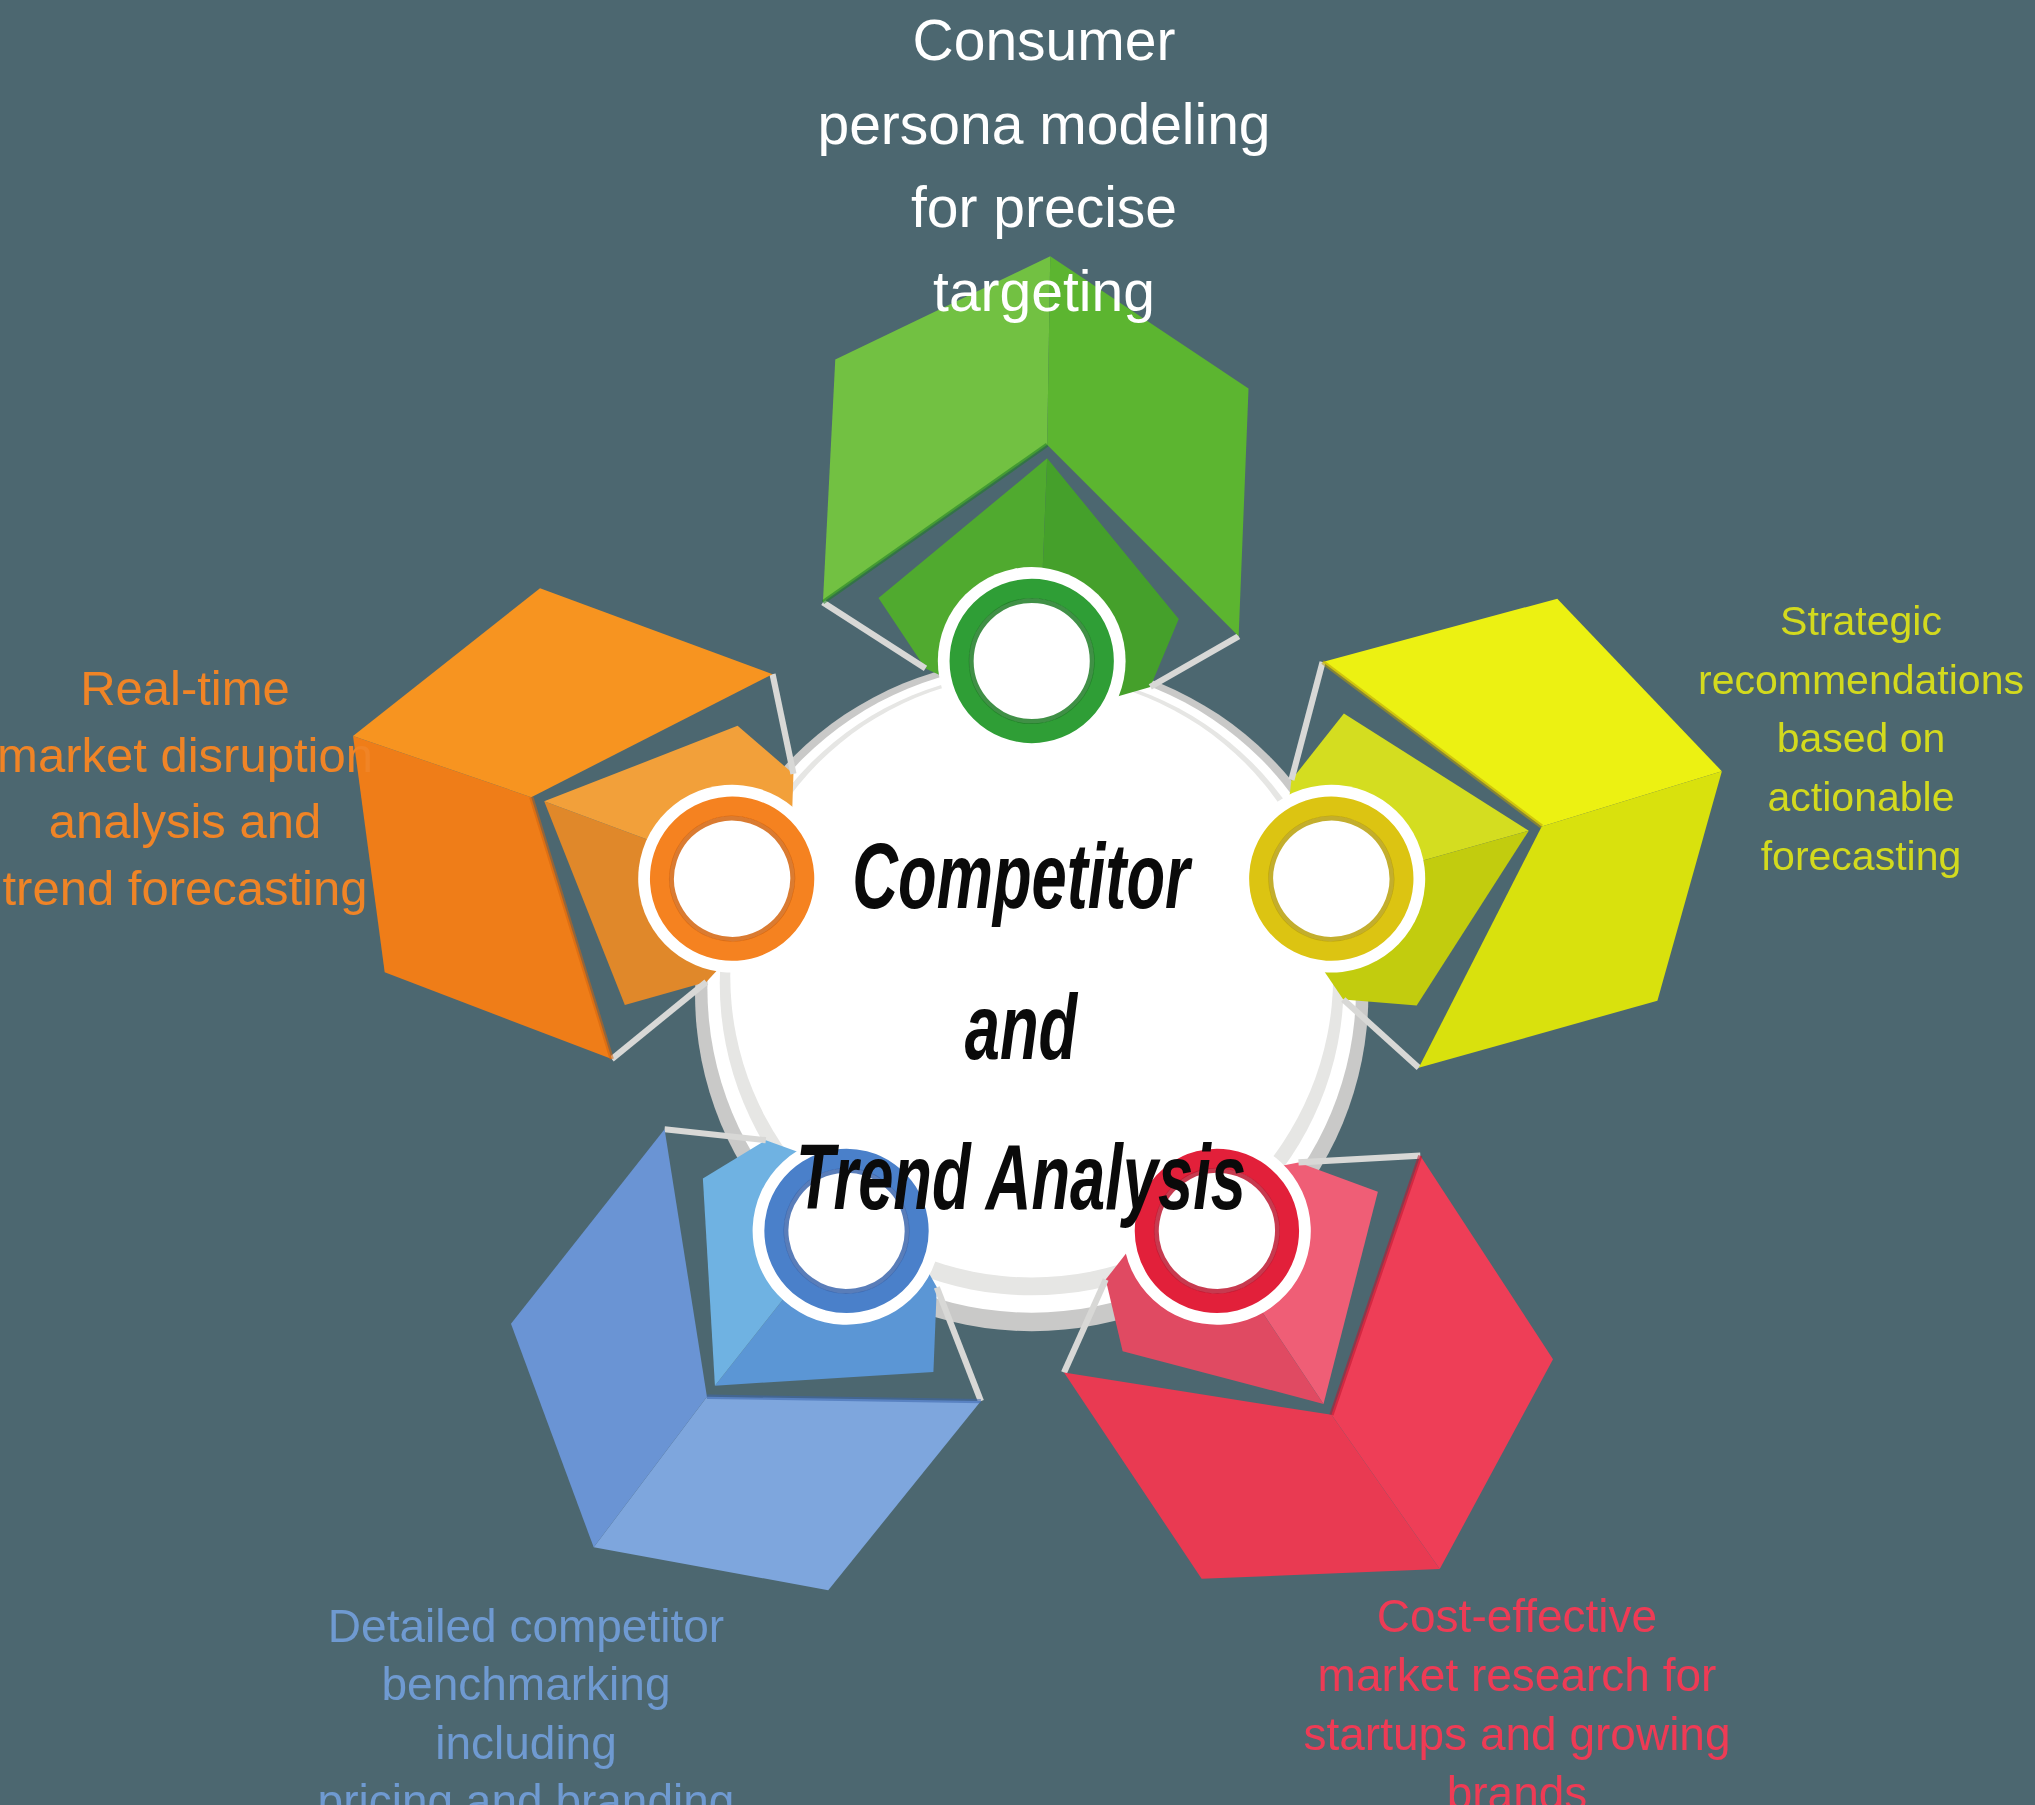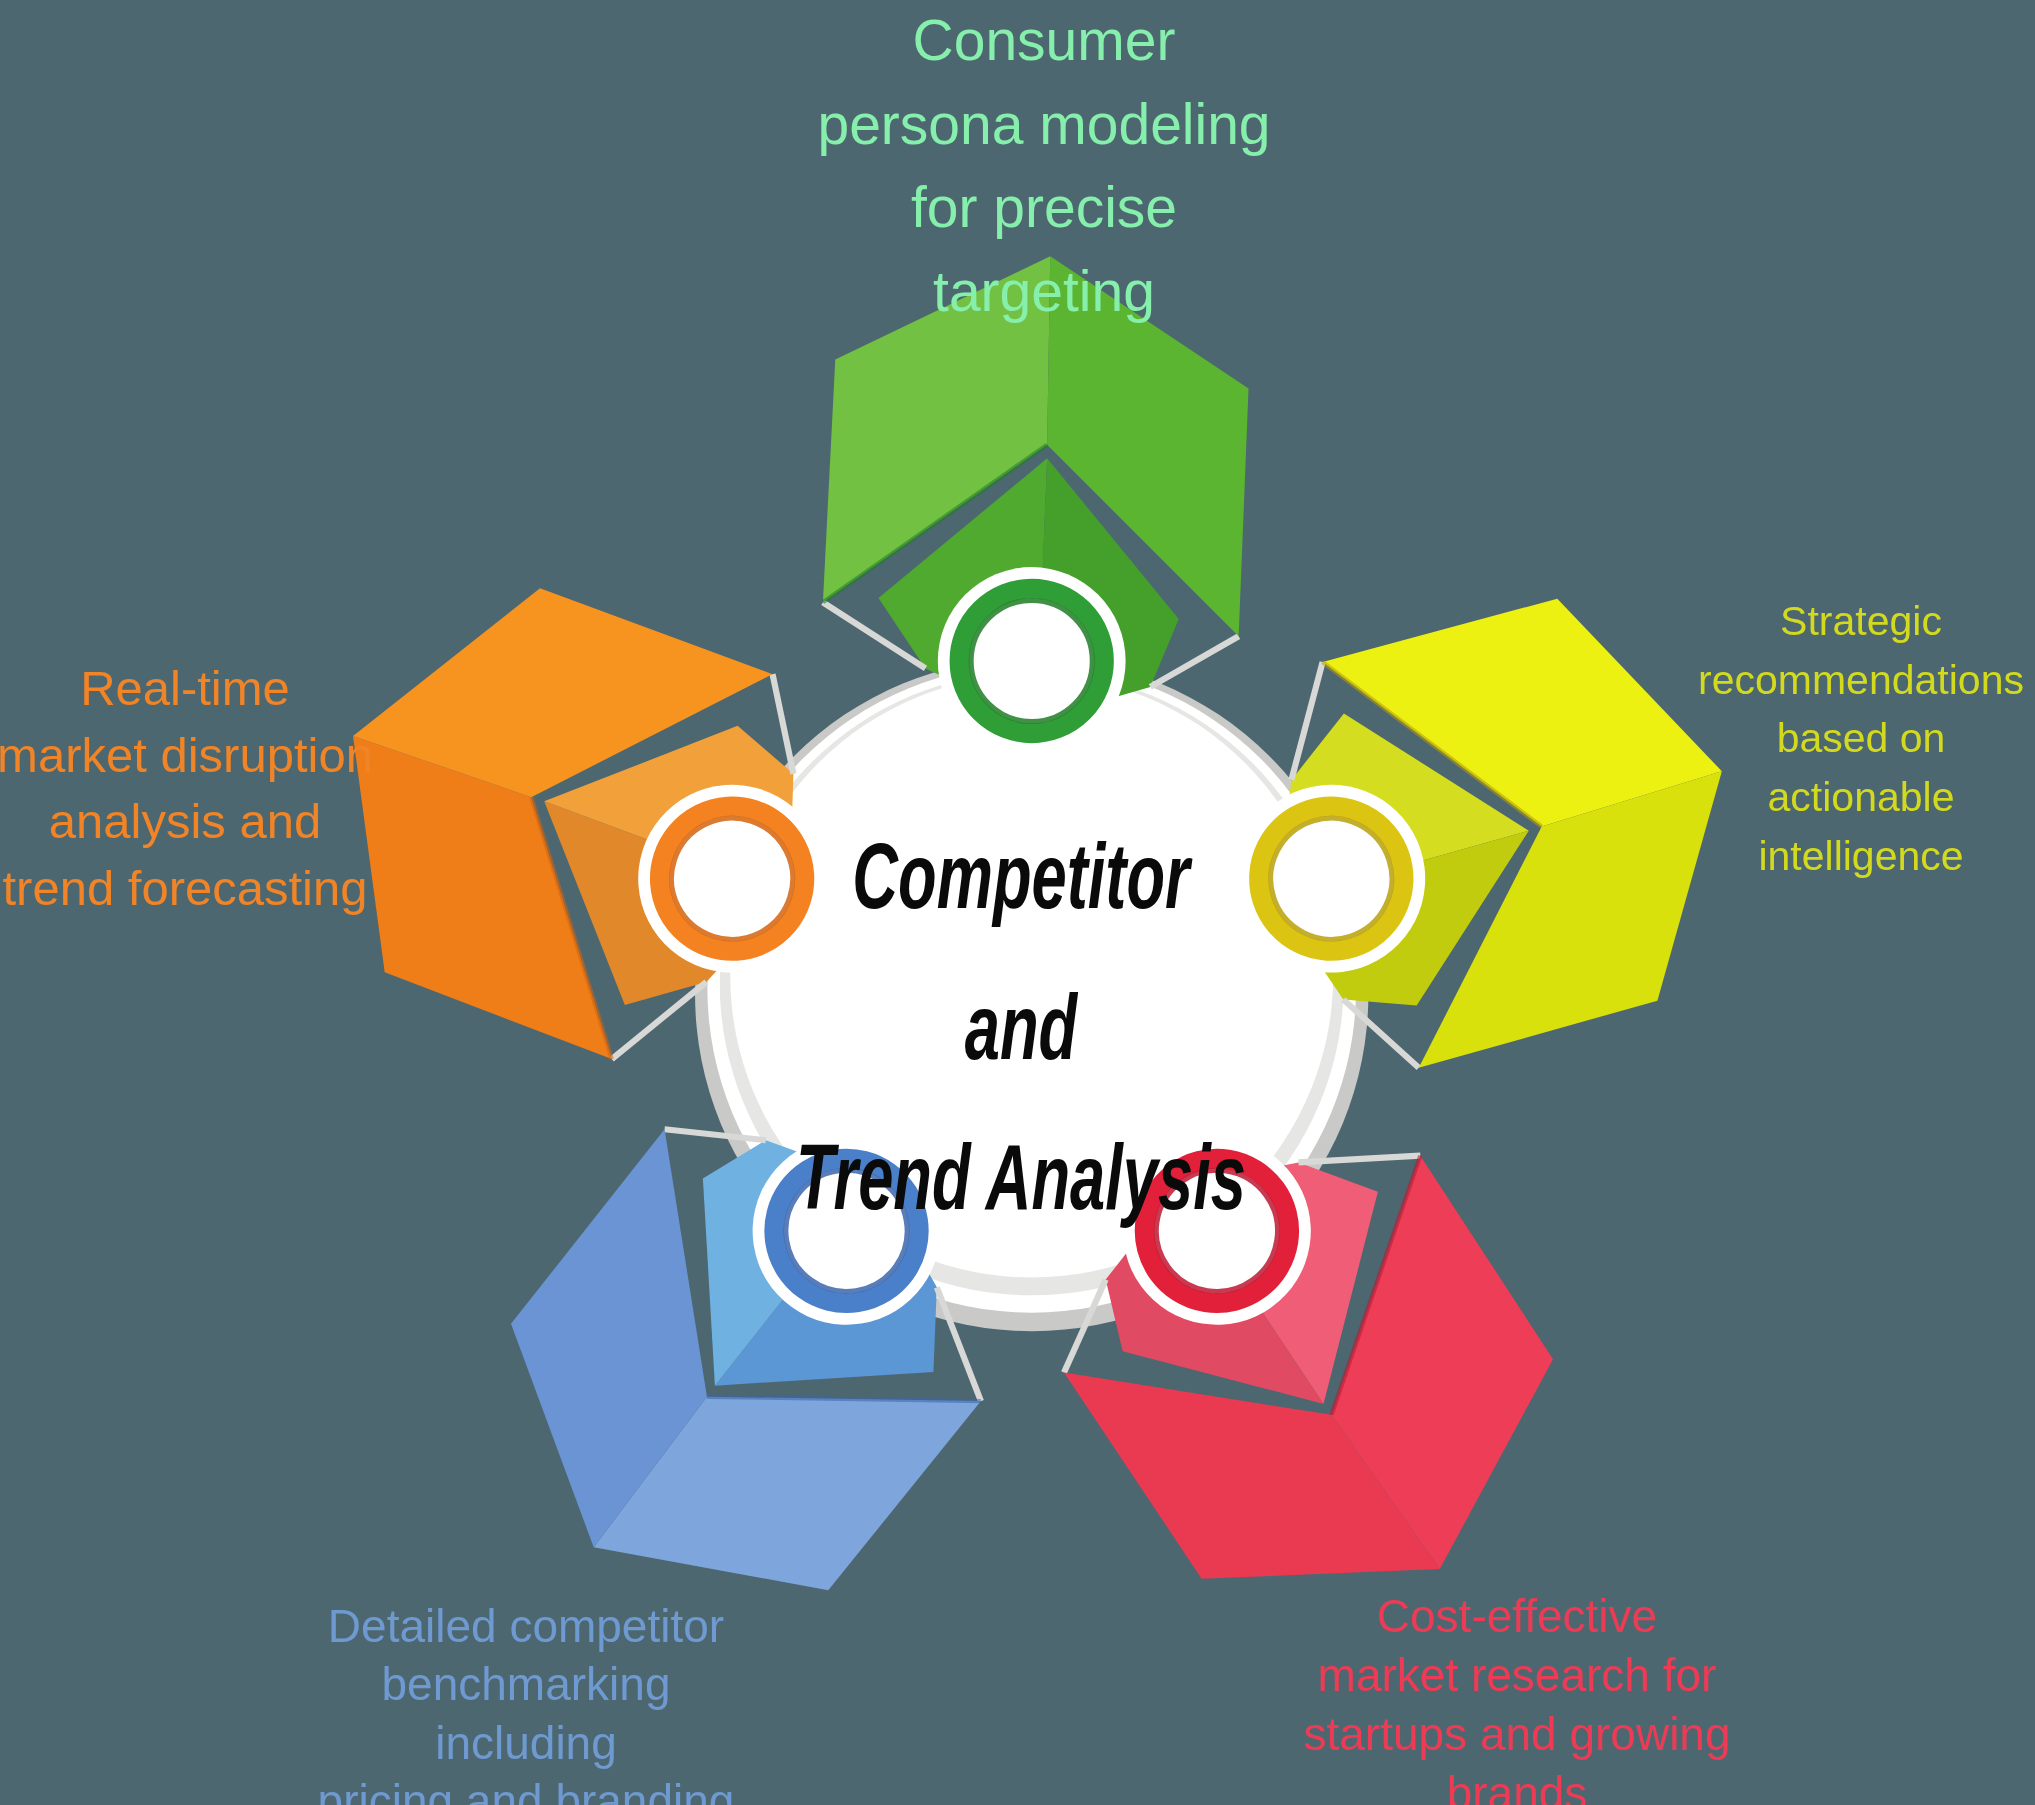--- a/index.html
+++ b/index.html
@@ -123,29 +123,29 @@
           <polygon points="30,-655 -318,-488 -338,-95 25,-350" fill="#ef7d18"></polygon>
           <polygon points="30,-655 351,-441 335,-40 25,-350" fill="#f79420"></polygon>
           <line x1="25" y1="-350" x2="-338" y2="-95" stroke="#d3640d" stroke-width="7" opacity="0.55"></line>
           <circle cx="0" cy="0" r="152" fill="#ffffff"></circle>
           <circle cx="0" cy="0" r="117" fill="#ffffff" stroke="#f58220" stroke-width="32"></circle>
           <circle cx="0" cy="0" r="98" fill="none" stroke="#d3640d" stroke-width="8" opacity="0.85"></circle>
         </g>
       </g>
   </svg>
 
-  <div class="label top" style="color: #86efac;">Consumer
+  <div class="label top" style="color: #ffffff;">Consumer
 persona modeling
 for precise
 targeting</div>
   <div class="label right" style="color: rgb(211, 218, 30);">Strategic
 recommendations
 based on
 actionable
-intelligence</div>
+forecasting</div>
   <div class="label bright" style="color: rgb(238, 59, 85);">Cost-effective
 market research for
 startups and growing
 brands</div>
   <div class="label bleft" style="color: rgb(111, 154, 209);">Detailed competitor
 benchmarking
 including
 pricing and branding</div>
   <div class="label left" style="color: rgb(240, 132, 38);">Real-time
 market disruption

